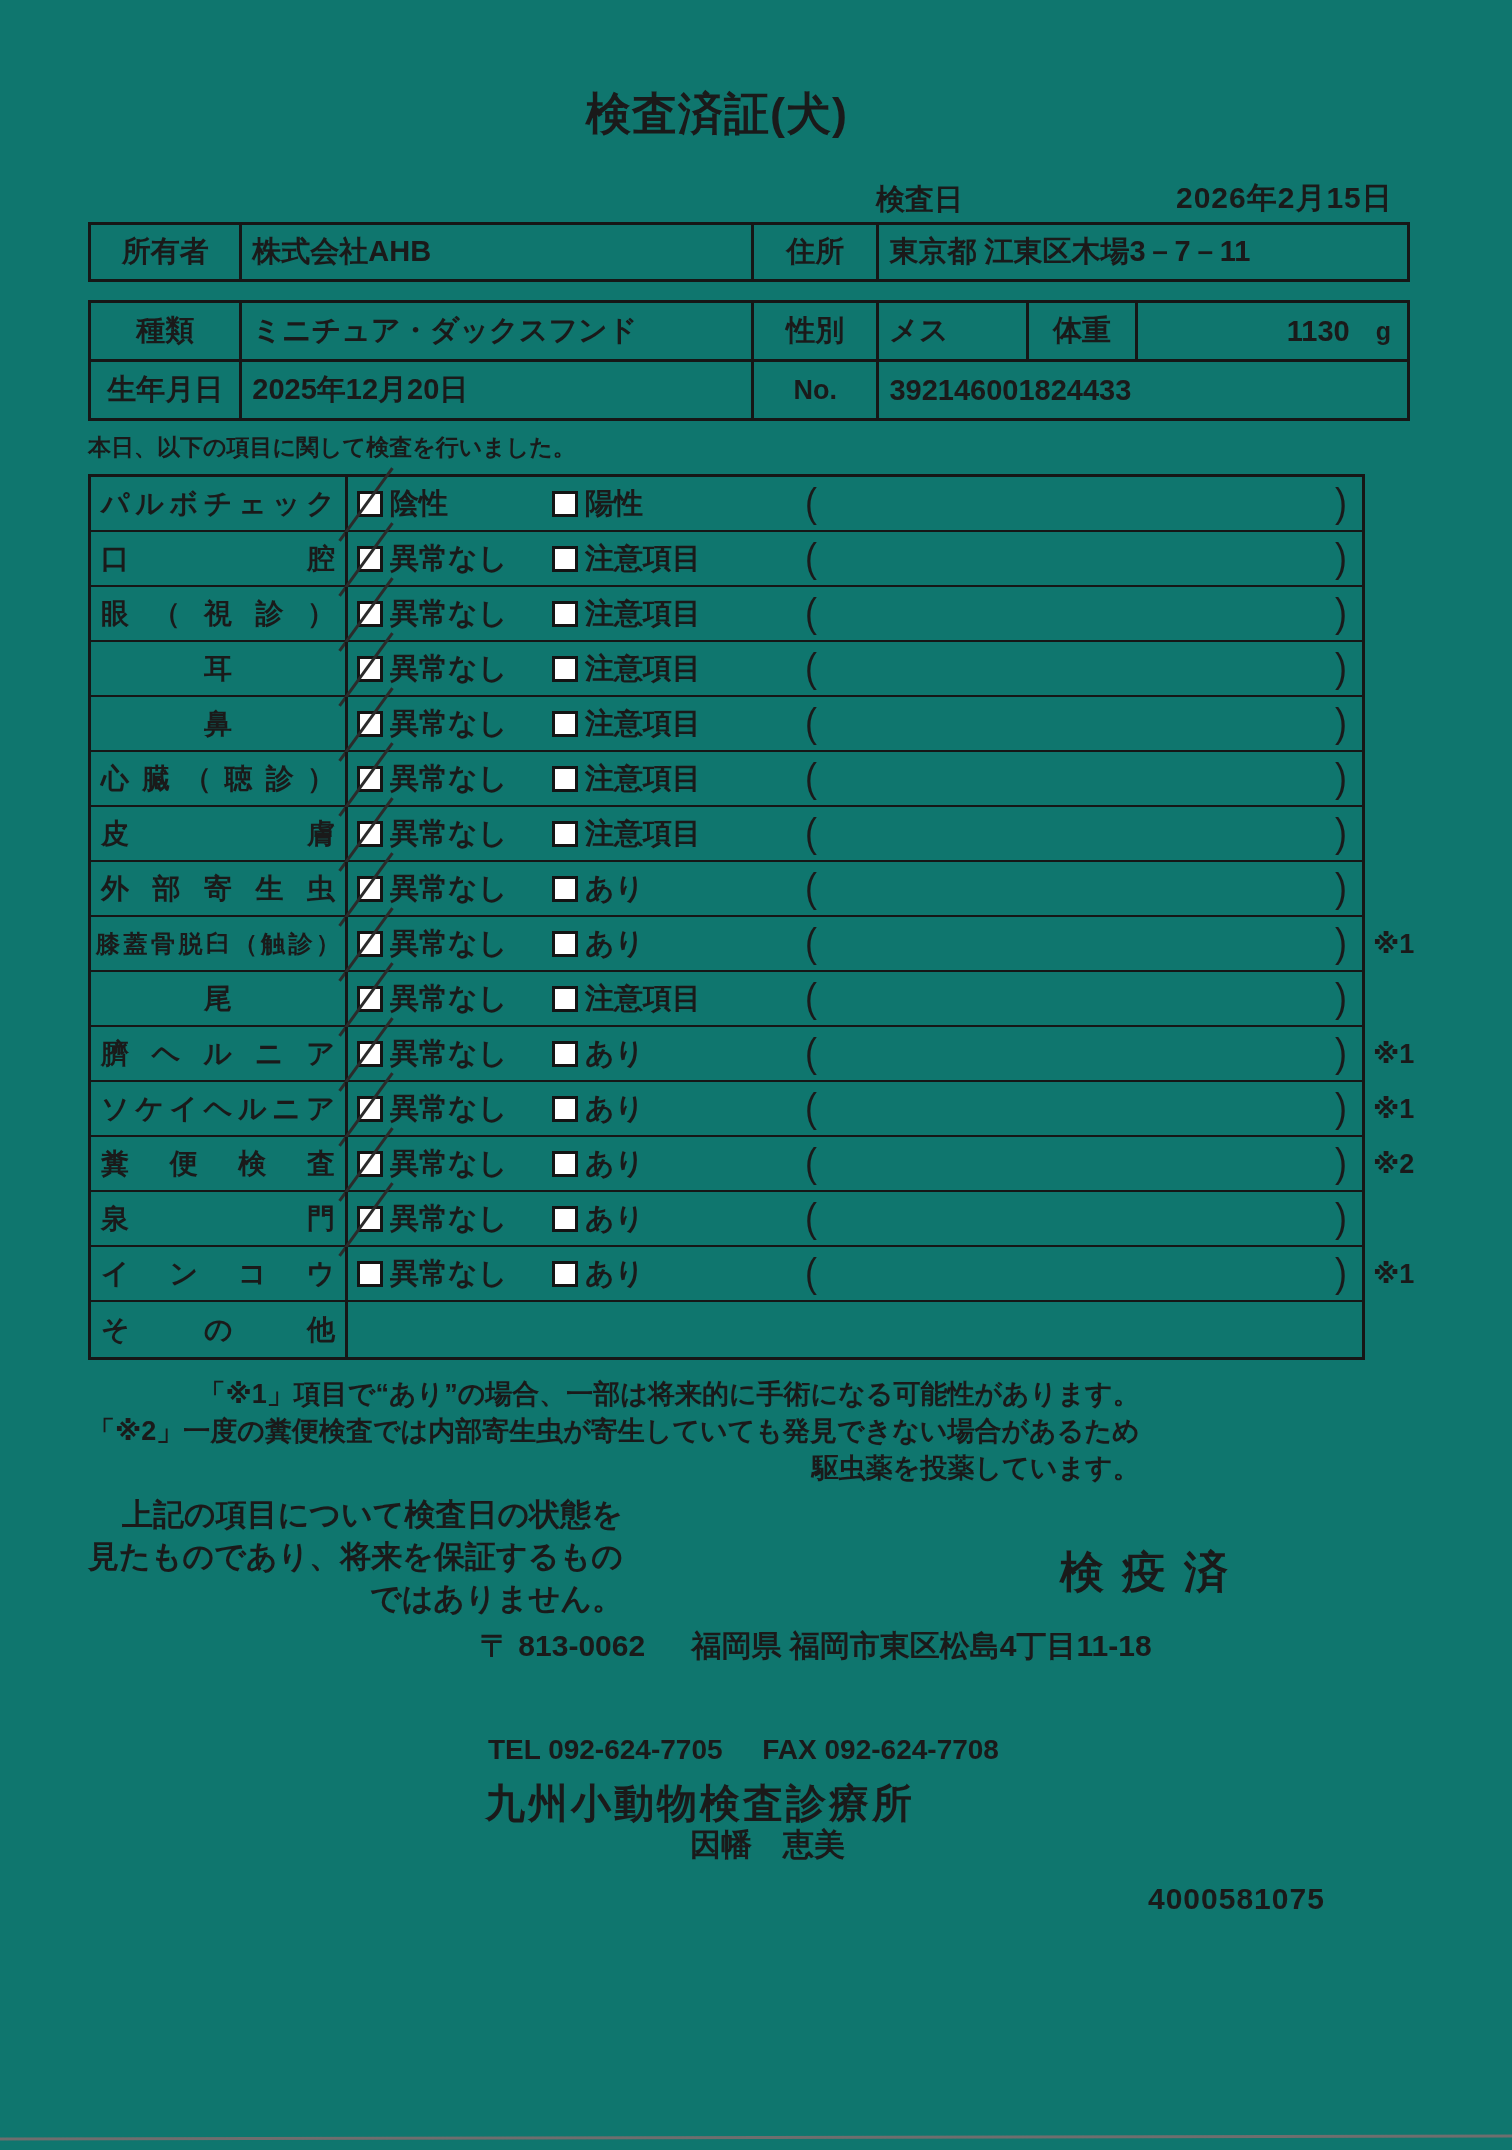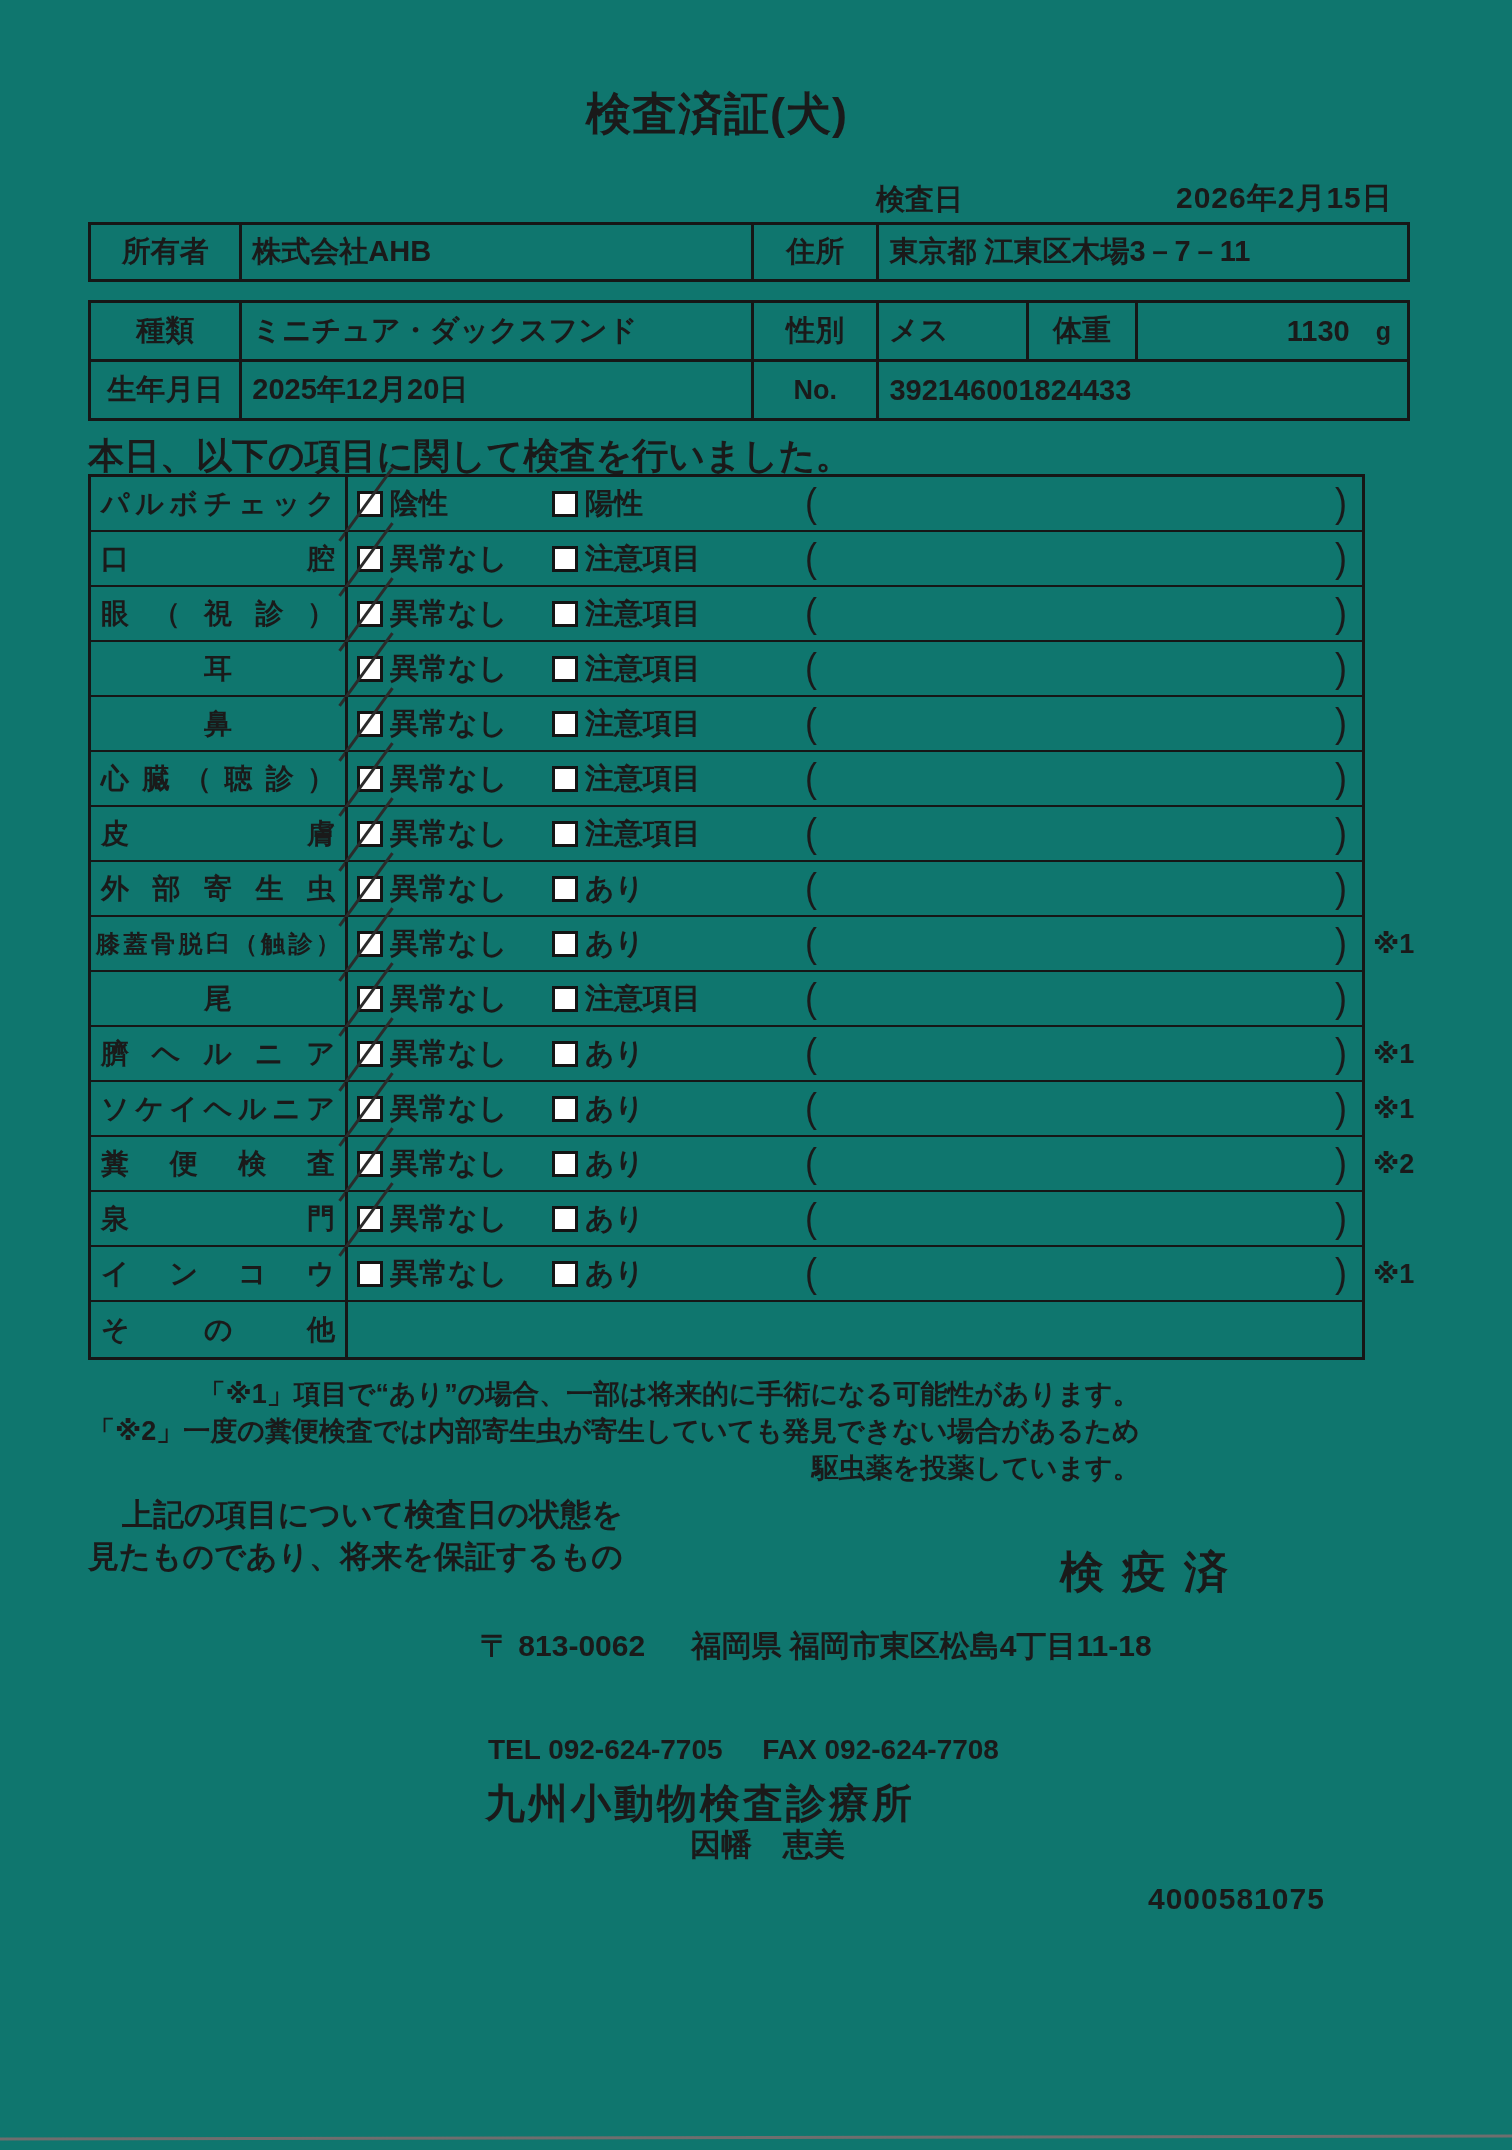--- a/index.html
+++ b/index.html
@@ -22,21 +22,21 @@
   .bcell.center{justify-content:center;}
   .bcell.pad{padding-left:10px;}
   .owner-table{left:88px;top:222px;width:1322px;height:60px;}
   .species-table{left:88px;top:300px;width:1322px;height:121px;}
   .w-ownlab{width:152px;} .w-ownval{width:514px;} .w-addrlab{width:126px;} .w-addrval{width:530px;}
   .w-sexval{width:150px;} .w-wtlab{width:110px;} .w-wtval{width:270px;}
   .weight-cell{justify-content:flex-end;padding-right:16px;}
   .weight-unit{font-size:25px;margin-left:26px;}
   .no-label{font-size:27px;font-weight:600;}
 
-  .intro{left:88px;top:432px;font-size:36px;}
+  .intro{left:88px;top:432px;font-size:23px;}
 
   
   .insp-table{left:88px;top:474px;width:1277px;border:3px solid #161616;box-sizing:border-box;overflow:visible;}
   .irow{position:relative;display:flex;height:55px;box-sizing:border-box;border-bottom:2.5px solid #161616;}
   .irow:last-child{border-bottom:none;}
   .ilabel{width:257px;box-sizing:border-box;border-right:3px solid #161616;display:flex;align-items:center;padding:0 10px;font-size:28px;}
   .ilabel.small{font-size:24px;padding:0 5px;}
   .chars{width:100%;display:flex;justify-content:space-between;}
   .chars.single{justify-content:center;}
   .icontent{flex:1;display:flex;align-items:center;position:relative;}
@@ -469,20 +469,21 @@
 
   <div class="abs footnotes">
       <div class="fline">「※1」項目で“あり”の場合、一部は将来的に手術になる可能性があります。</div>
       <div class="fline">「※2」一度の糞便検査では内部寄生虫が寄生していても発見できない場合があるため</div>
       <div class="fline indent">駆虫薬を投薬しています。</div>
     </div>
 
   <div class="abs disclaimer">
       <div>上記の項目について検査日の状態を</div>
       <div>見たものであり、将来を保証するもの</div>
+      <div>ではありません。</div>
     </div>
 
   <div class="abs stamp">検疫済</div>
 
   <div class="abs addr-line">
     <span>〒 813-0062</span>
     <span class="gap">福岡県 福岡市東区松島4丁目11-18</span>
   </div>
 
   <div class="abs tel-line">

